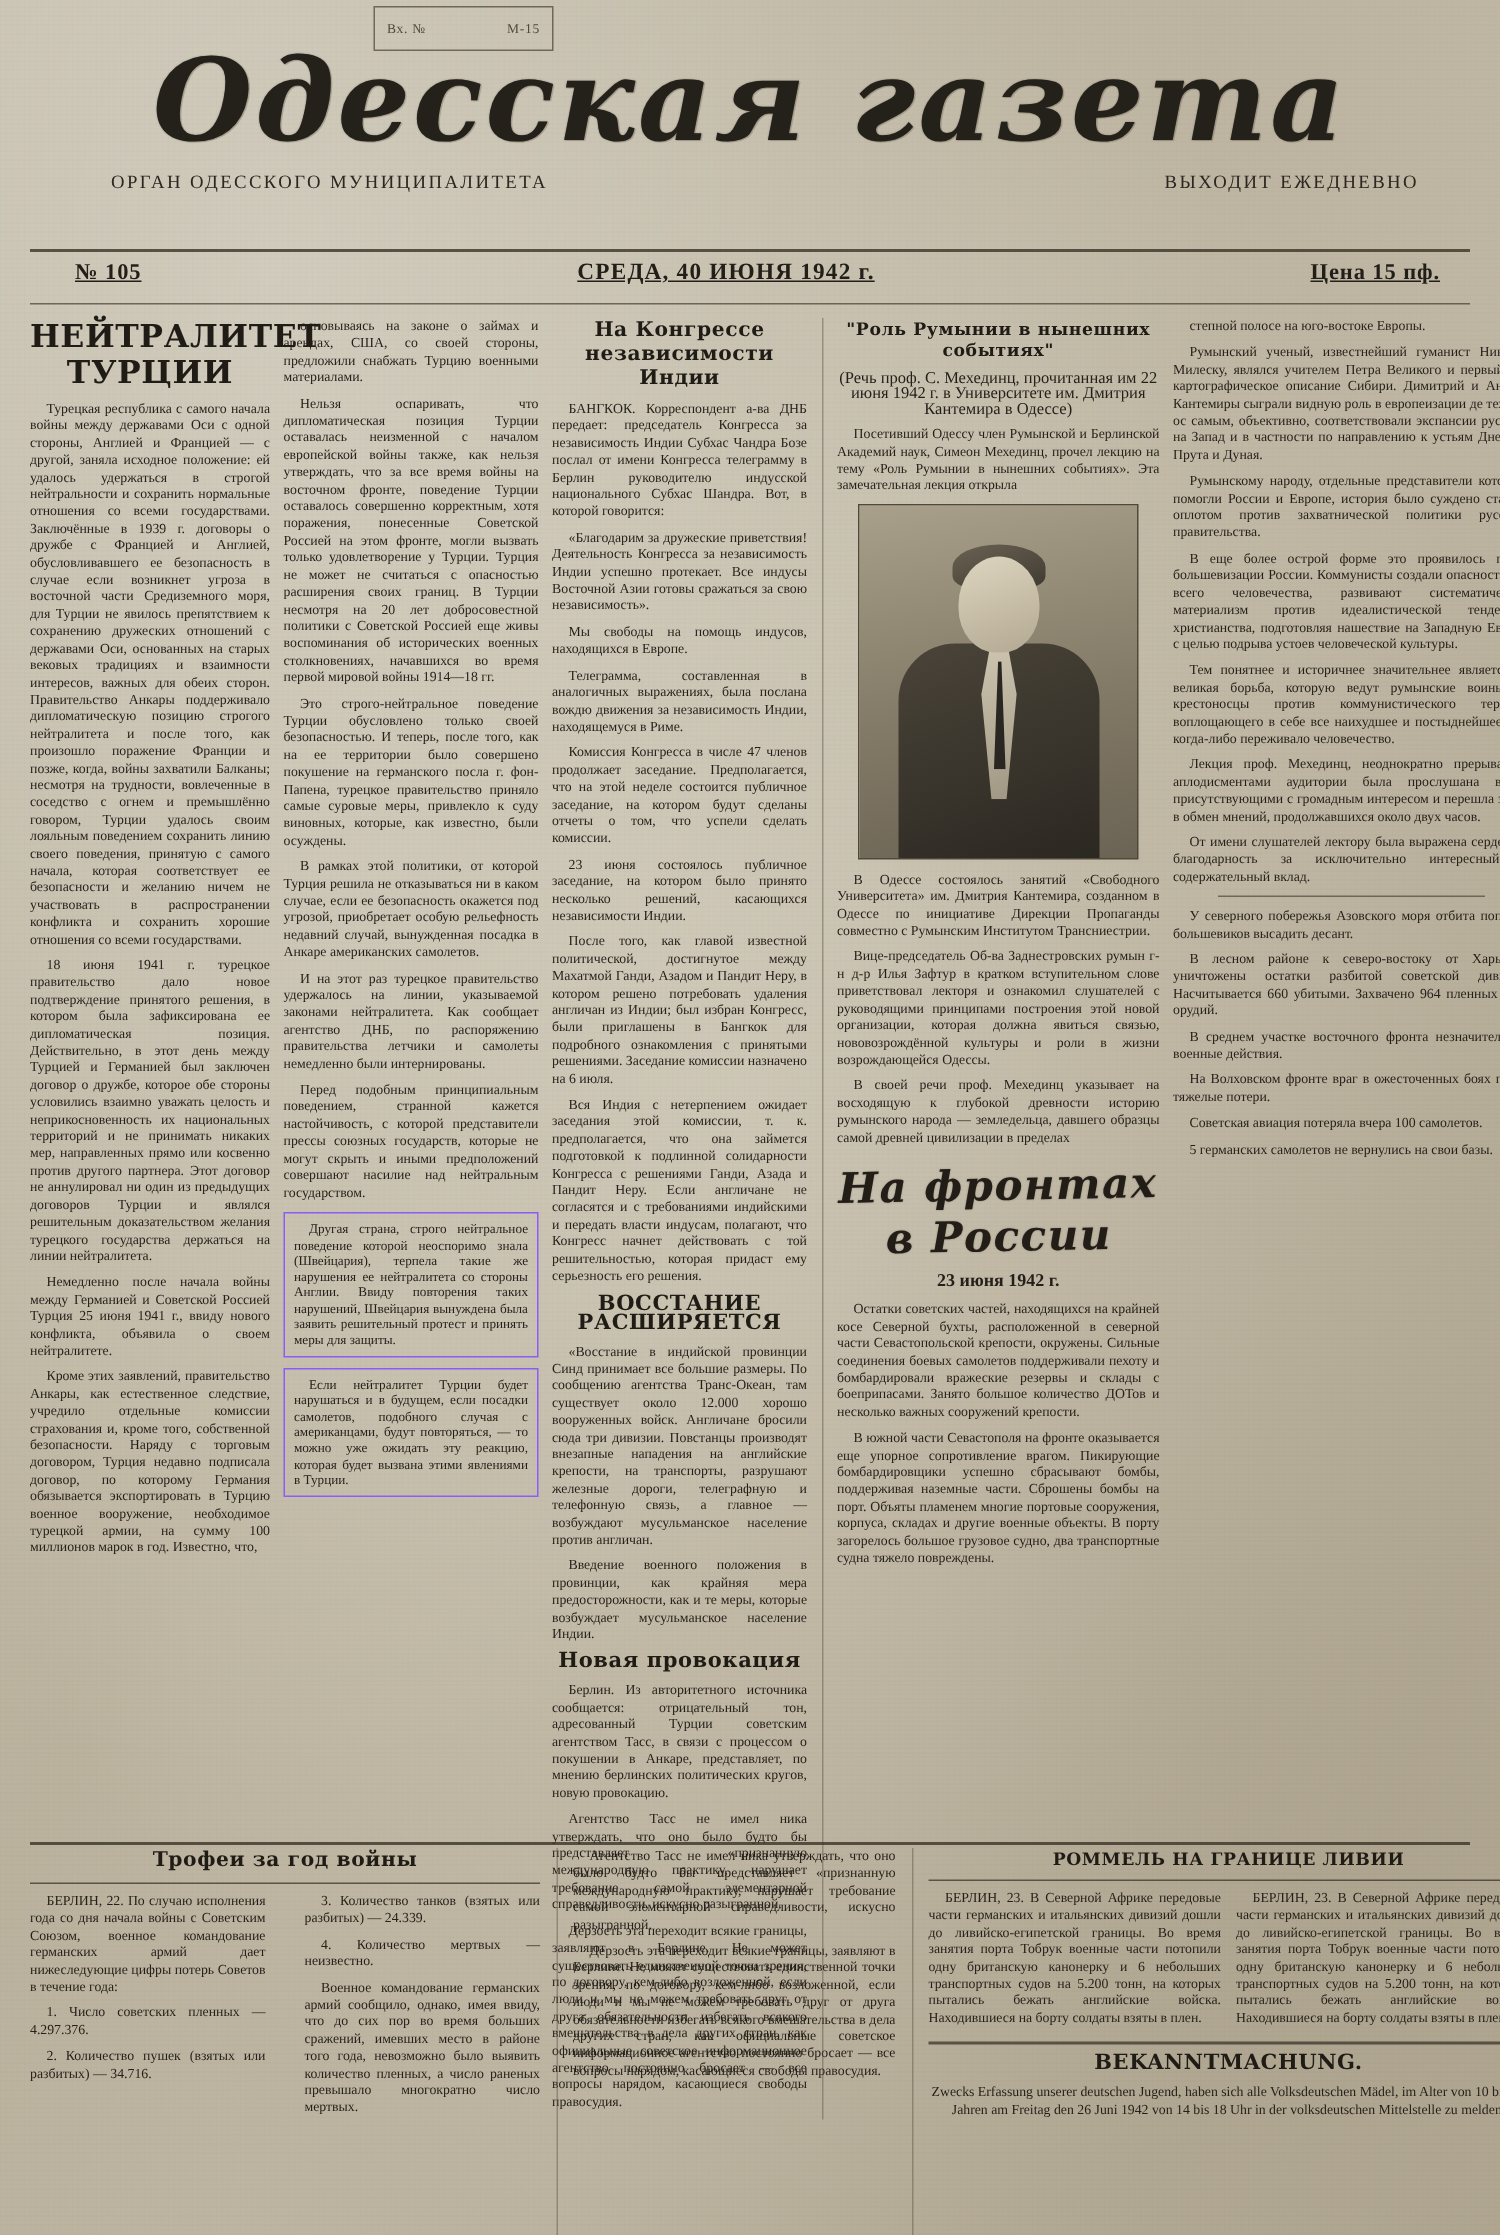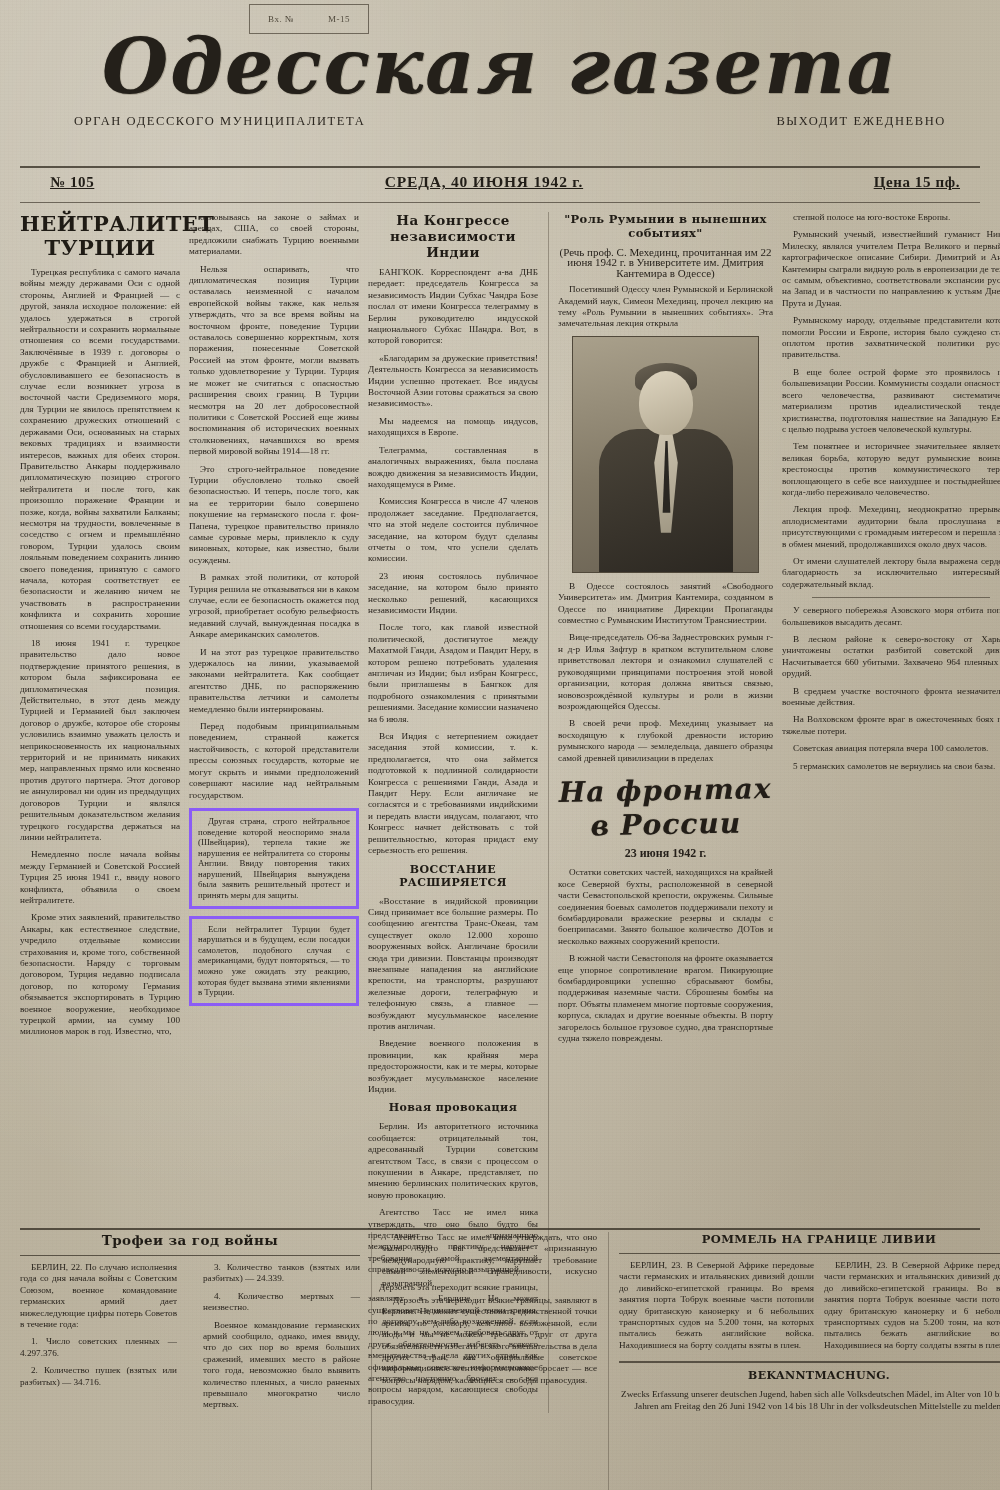--- a/index.html
+++ b/index.html
@@ -30,21 +30,21 @@
   }
   .sheet{position:absolute;inset:0;padding:0 14px;box-sizing:border-box;}
 
   
   .masthead{position:relative;height:160px;}
   .stamp{
     position:absolute;left:235px;top:4px;width:120px;height:30px;
     border:1px solid rgba(60,52,40,.75);
     font-size:9px;letter-spacing:.5px;color:#3b3428;
     display:flex;align-items:center;justify-content:space-between;
-    padding:0 18px;box-sizing:border-box;opacity:.85;
+    padding:0 8px;box-sizing:border-box;opacity:.85;
   }
   .title{
     text-align:center;
     font-family:"DejaVu Serif", serif;
     font-weight:700;font-style:italic;
     font-size:76px;line-height:86px;
     letter-spacing:2px;
     color:#24201a;
     text-shadow:0 0 1px rgba(50,44,34,.55), 1px 1px 0 rgba(90,82,64,.25);
     padding-top:24px;
@@ -75,24 +75,24 @@
   .col{font-size:9.2px;line-height:11.4px;text-align:justify;color:#241f19;}
   .col p{margin:0 0 6px 0;text-indent:11px;}
   h2.head{
     font-family:"DejaVu Serif",serif;
     font-weight:700;text-align:center;margin:0 0 7px 0;
     letter-spacing:.4px;color:#1f1b15;
   }
   .h-big{font-size:21px;line-height:24px;}
   .h-mid{font-size:13.5px;line-height:16px;}
   .h-sm{font-size:11.5px;line-height:14px;}
-  .h-xs{font-size:11px;line-height:13px;}
+  .h-xs{font-size:14px;line-height:13px;}
   .sub-it{font-size:11px;line-height:10.4px;text-align:center;margin:0 0 6px 0;}
   .boxed{
-    border:3px solid #8b5cf6;padding:5px 6px;margin:7px 0 6px 0;
+    border:1px solid #8b5cf6;padding:5px 6px;margin:7px 0 6px 0;
     font-size:8.8px;line-height:10.6px;text-align:justify;
   }
   .boxed p{text-indent:10px;margin:0 0 5px 0;}
   .boxed p:last-child{margin-bottom:0;}
   .hr-short{border:0;border-top:1px solid #4d4639;margin:7px 30px;opacity:.7;}
 
   
   .photo-wrap{margin:2px 0 8px 0;display:flex;justify-content:center;}
   .photo{
     width:185px;height:235px;
@@ -202,21 +202,21 @@
       </div>
       <div class="boxed">
         <p>Если нейтралитет Турции будет нарушаться и в будущем, если посадки самолетов, подобного случая с американцами, будут повторяться, — то можно уже ожидать эту реакцию, которая будет вызвана этими явлениями в Турции.</p>
       </div>
     </div>
 
     <div class="col">
       <h2 class="head h-mid">На Конгрессе независимости Индии</h2>
       <p>БАНГКОК. Корреспондент а-ва ДНБ передает: председатель Конгресса за независимость Индии Субхас Чандра Бозе послал от имени Конгресса телеграмму в Берлин руководителю индусской национального Субхас Шандра. Вот, в которой говорится:</p>
       <p>«Благодарим за дружеские приветствия! Деятельность Конгресса за независимость Индии успешно протекает. Все индусы Восточной Азии готовы сражаться за свою независимость».</p>
-      <p>Мы надеемся на помощь индусов, находящихся в Европе.</p>
+      <p>Мы свободы на помощь индусов, находящихся в Европе.</p>
       <p>Телеграмма, составленная в аналогичных выражениях, была послана вождю движения за независимость Индии, находящемуся в Риме.</p>
       <p>Комиссия Конгресса в числе 47 членов продолжает заседание. Предполагается, что на этой неделе состоится публичное заседание, на котором будут сделаны отчеты о том, что успели сделать комиссии.</p>
       <p>23 июня состоялось публичное заседание, на котором было принято несколько решений, касающихся независимости Индии.</p>
       <p>После того, как главой известной политической, достигнутое между Махатмой Ганди, Азадом и Пандит Неру, в котором решено потребовать удаления англичан из Индии; был избран Конгресс, были приглашены в Бангкок для подробного ознакомления с принятыми решениями. Заседание комиссии назначено на 6 июля.</p>
       <p>Вся Индия с нетерпением ожидает заседания этой комиссии, т. к. предполагается, что она займется подготовкой к подлинной солидарности Конгресса с решениями Ганди, Азада и Пандит Неру. Если англичане не согласятся и с требованиями индийскими и передать власти индусам, полагают, что Конгресс начнет действовать с той решительностью, которая придаст ему серьезность его решения.</p>
       <h2 class="head h-xs">ВОССТАНИЕ РАСШИРЯЕТСЯ</h2>
       <p>«Восстание в индийской провинции Синд принимает все большие размеры. По сообщению агентства Транс-Океан, там существует около 12.000 хорошо вооруженных войск. Англичане бросили сюда три дивизии. Повстанцы производят внезапные нападения на английские крепости, на транспорты, разрушают железные дороги, телеграфную и телефонную связь, а главное — возбуждают мусульманское население против англичан.</p>
       <p>Введение военного положения в провинции, как крайняя мера предосторожности, как и те меры, которые возбуждает мусульманское население Индии.</p>
       <h2 class="head h-xs">Новая провокация</h2>
       <p>Берлин. Из авторитетного источника сообщается: отрицательный тон, адресованный Турции советским агентством Тасс, в связи с процессом о покушении в Анкаре, представляет, по мнению берлинских политических кругов, новую провокацию.</p>

